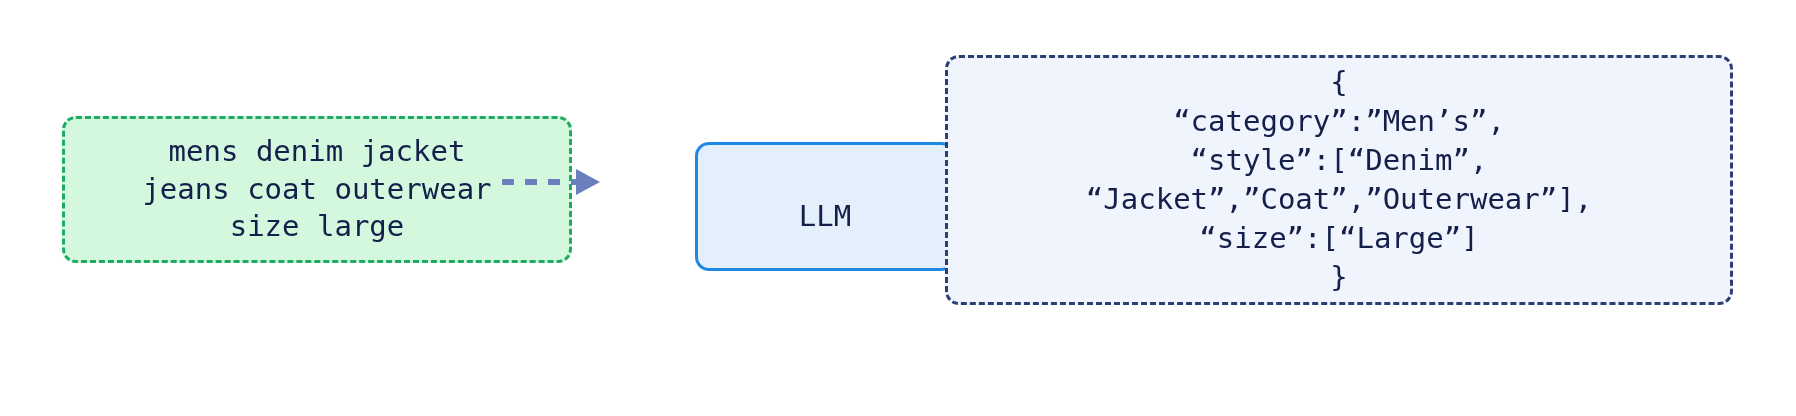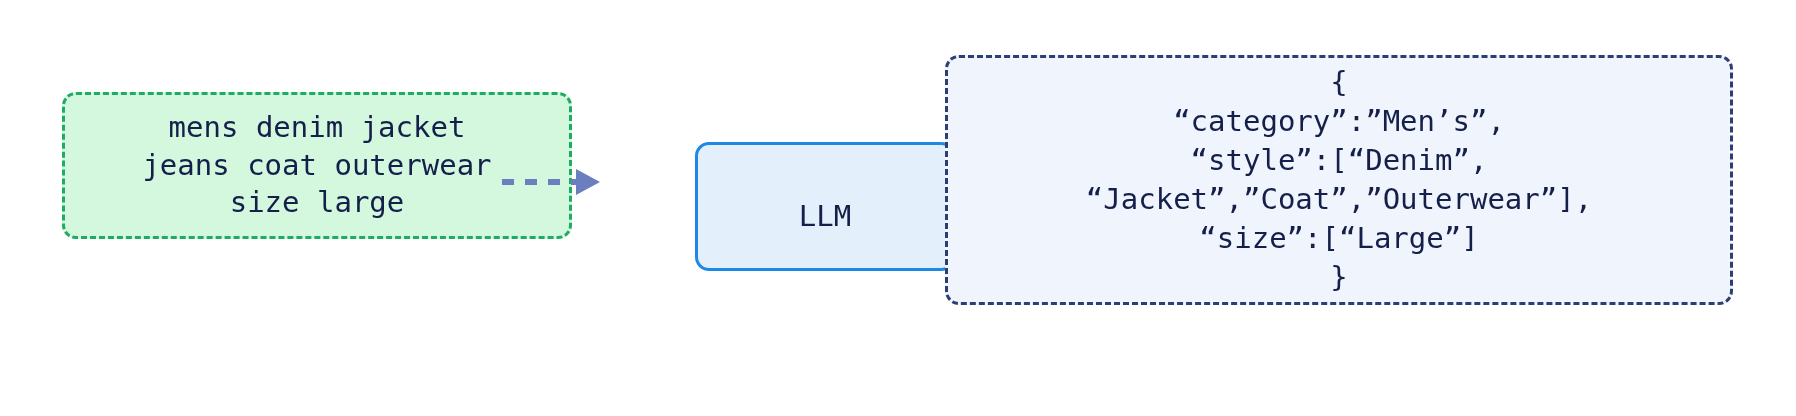--- a/index.html
+++ b/index.html
@@ -17,21 +17,21 @@
     position: relative;
     width: 1796px;
     height: 416px;
     background: #ffffff;
   }
 
   
   .node-input {
     position: absolute;
     left: 62px;
-    top: 92px;
+    top: 116px;
     width: 510px;
     height: 147px;
     box-sizing: border-box;
     background: #d3f8de;
     border: 3px dashed #1fab63;
     border-radius: 14px;
     display: flex;
     align-items: center;
     justify-content: center;
   }

